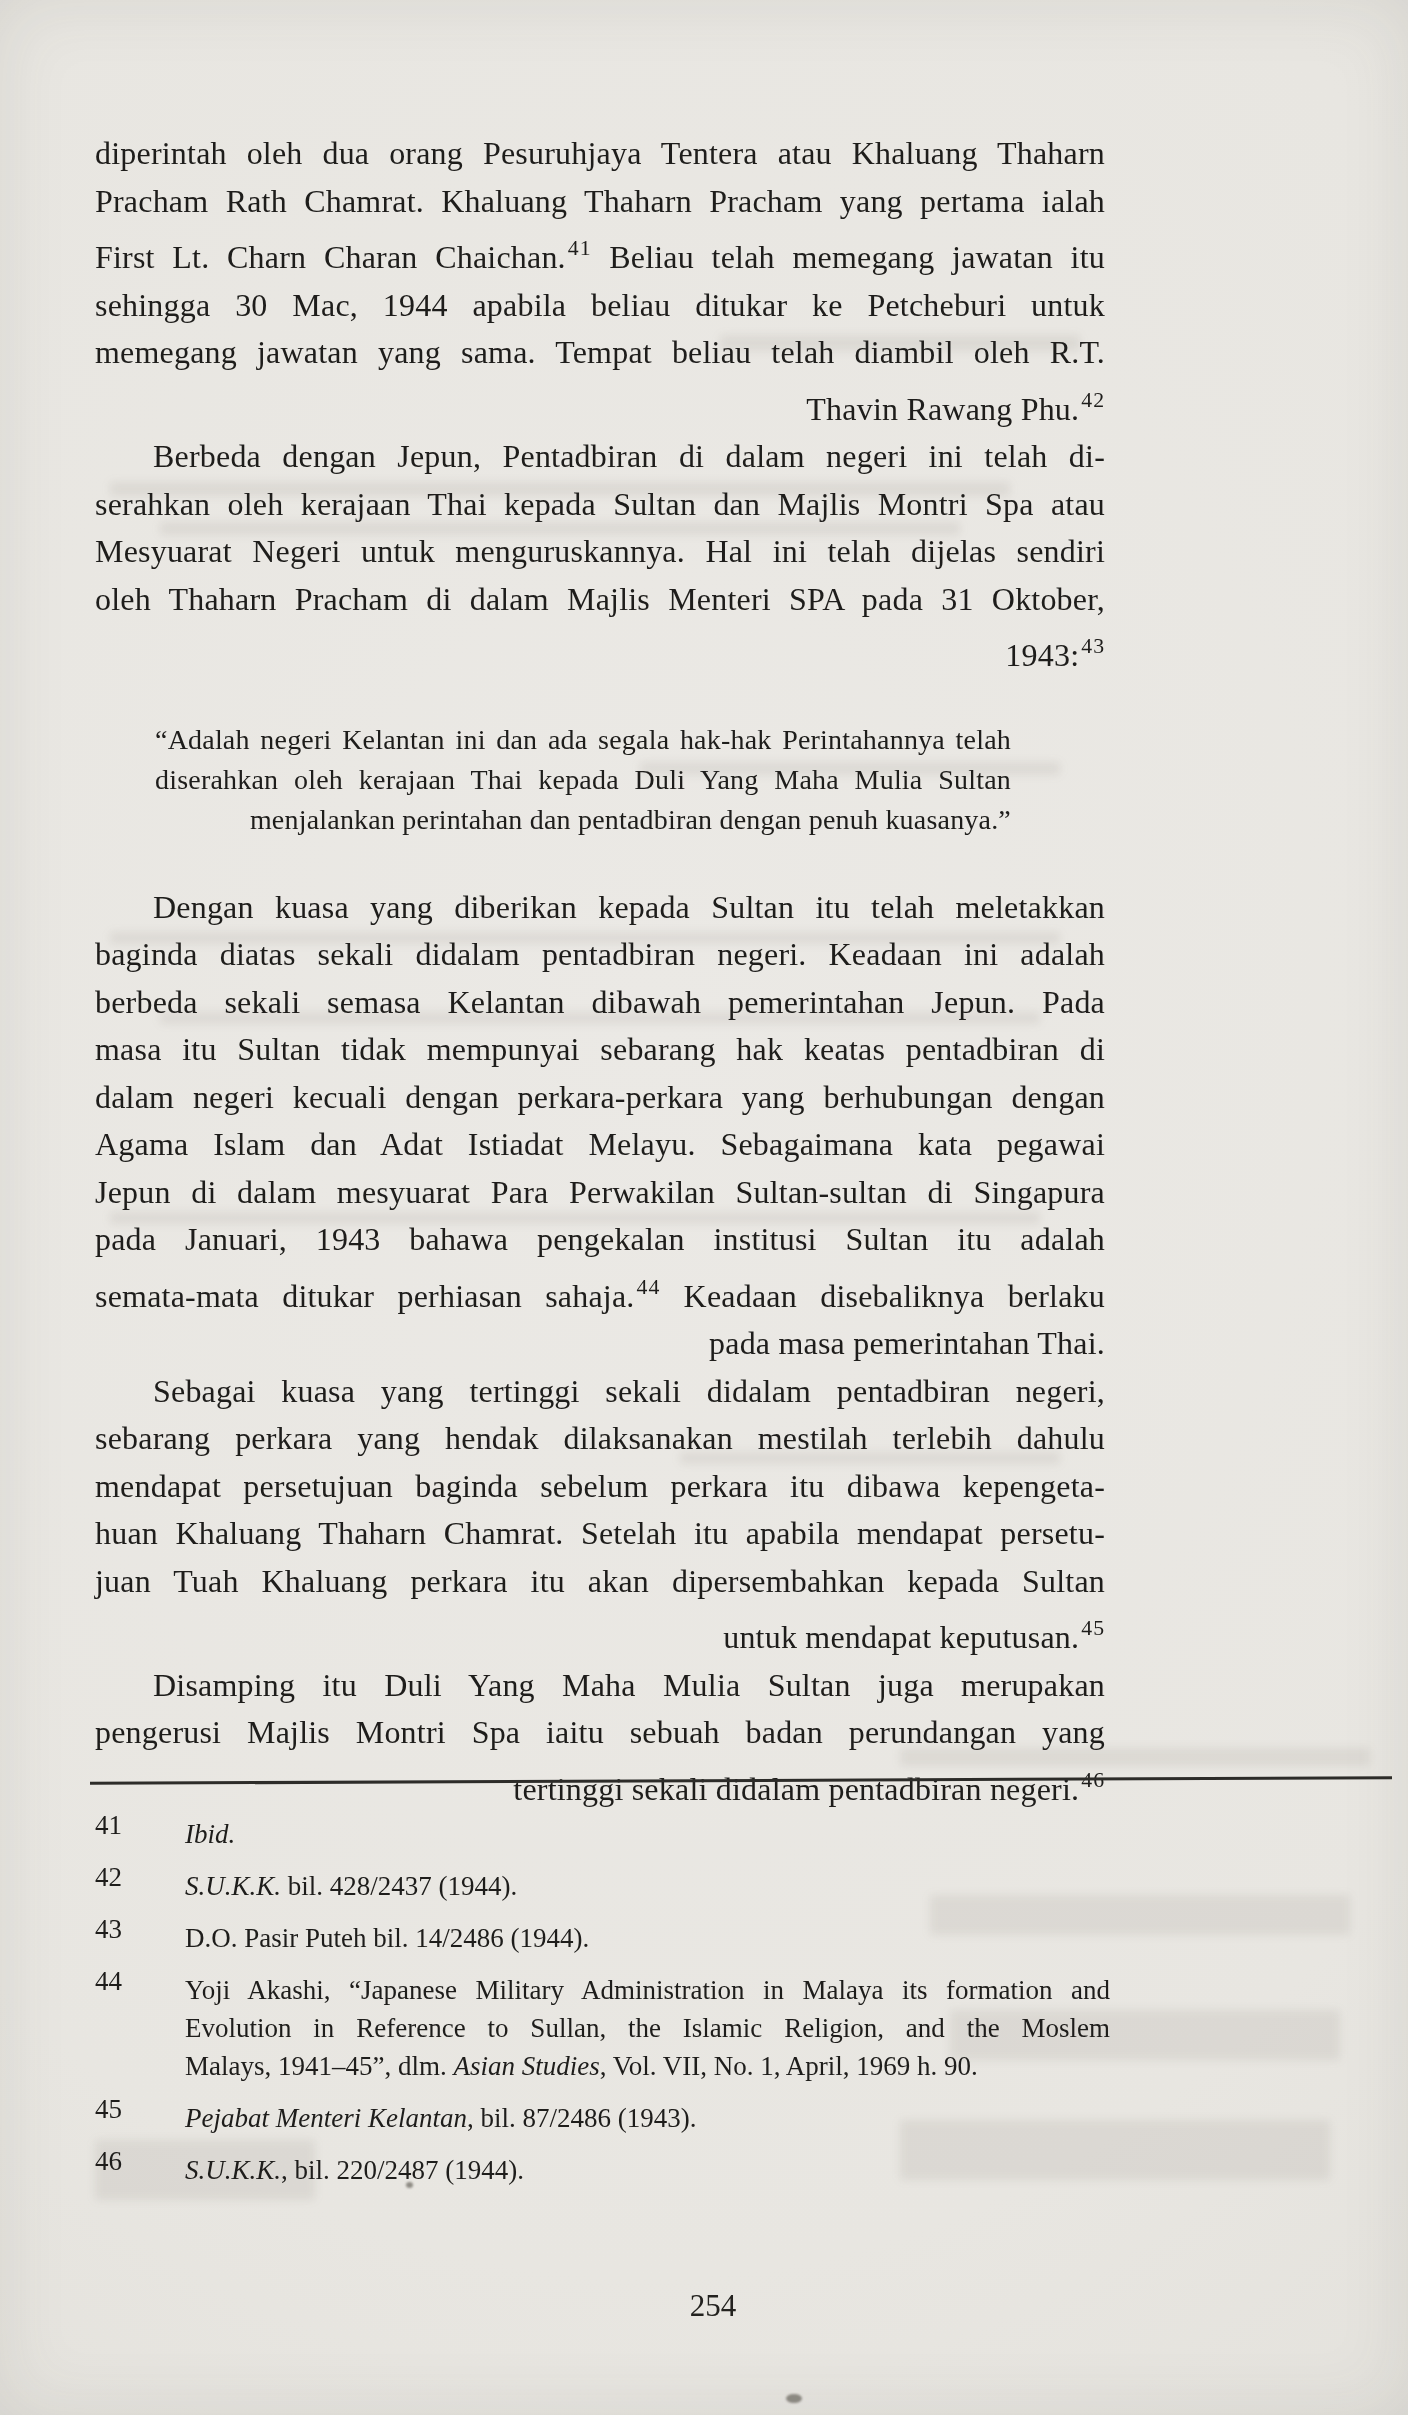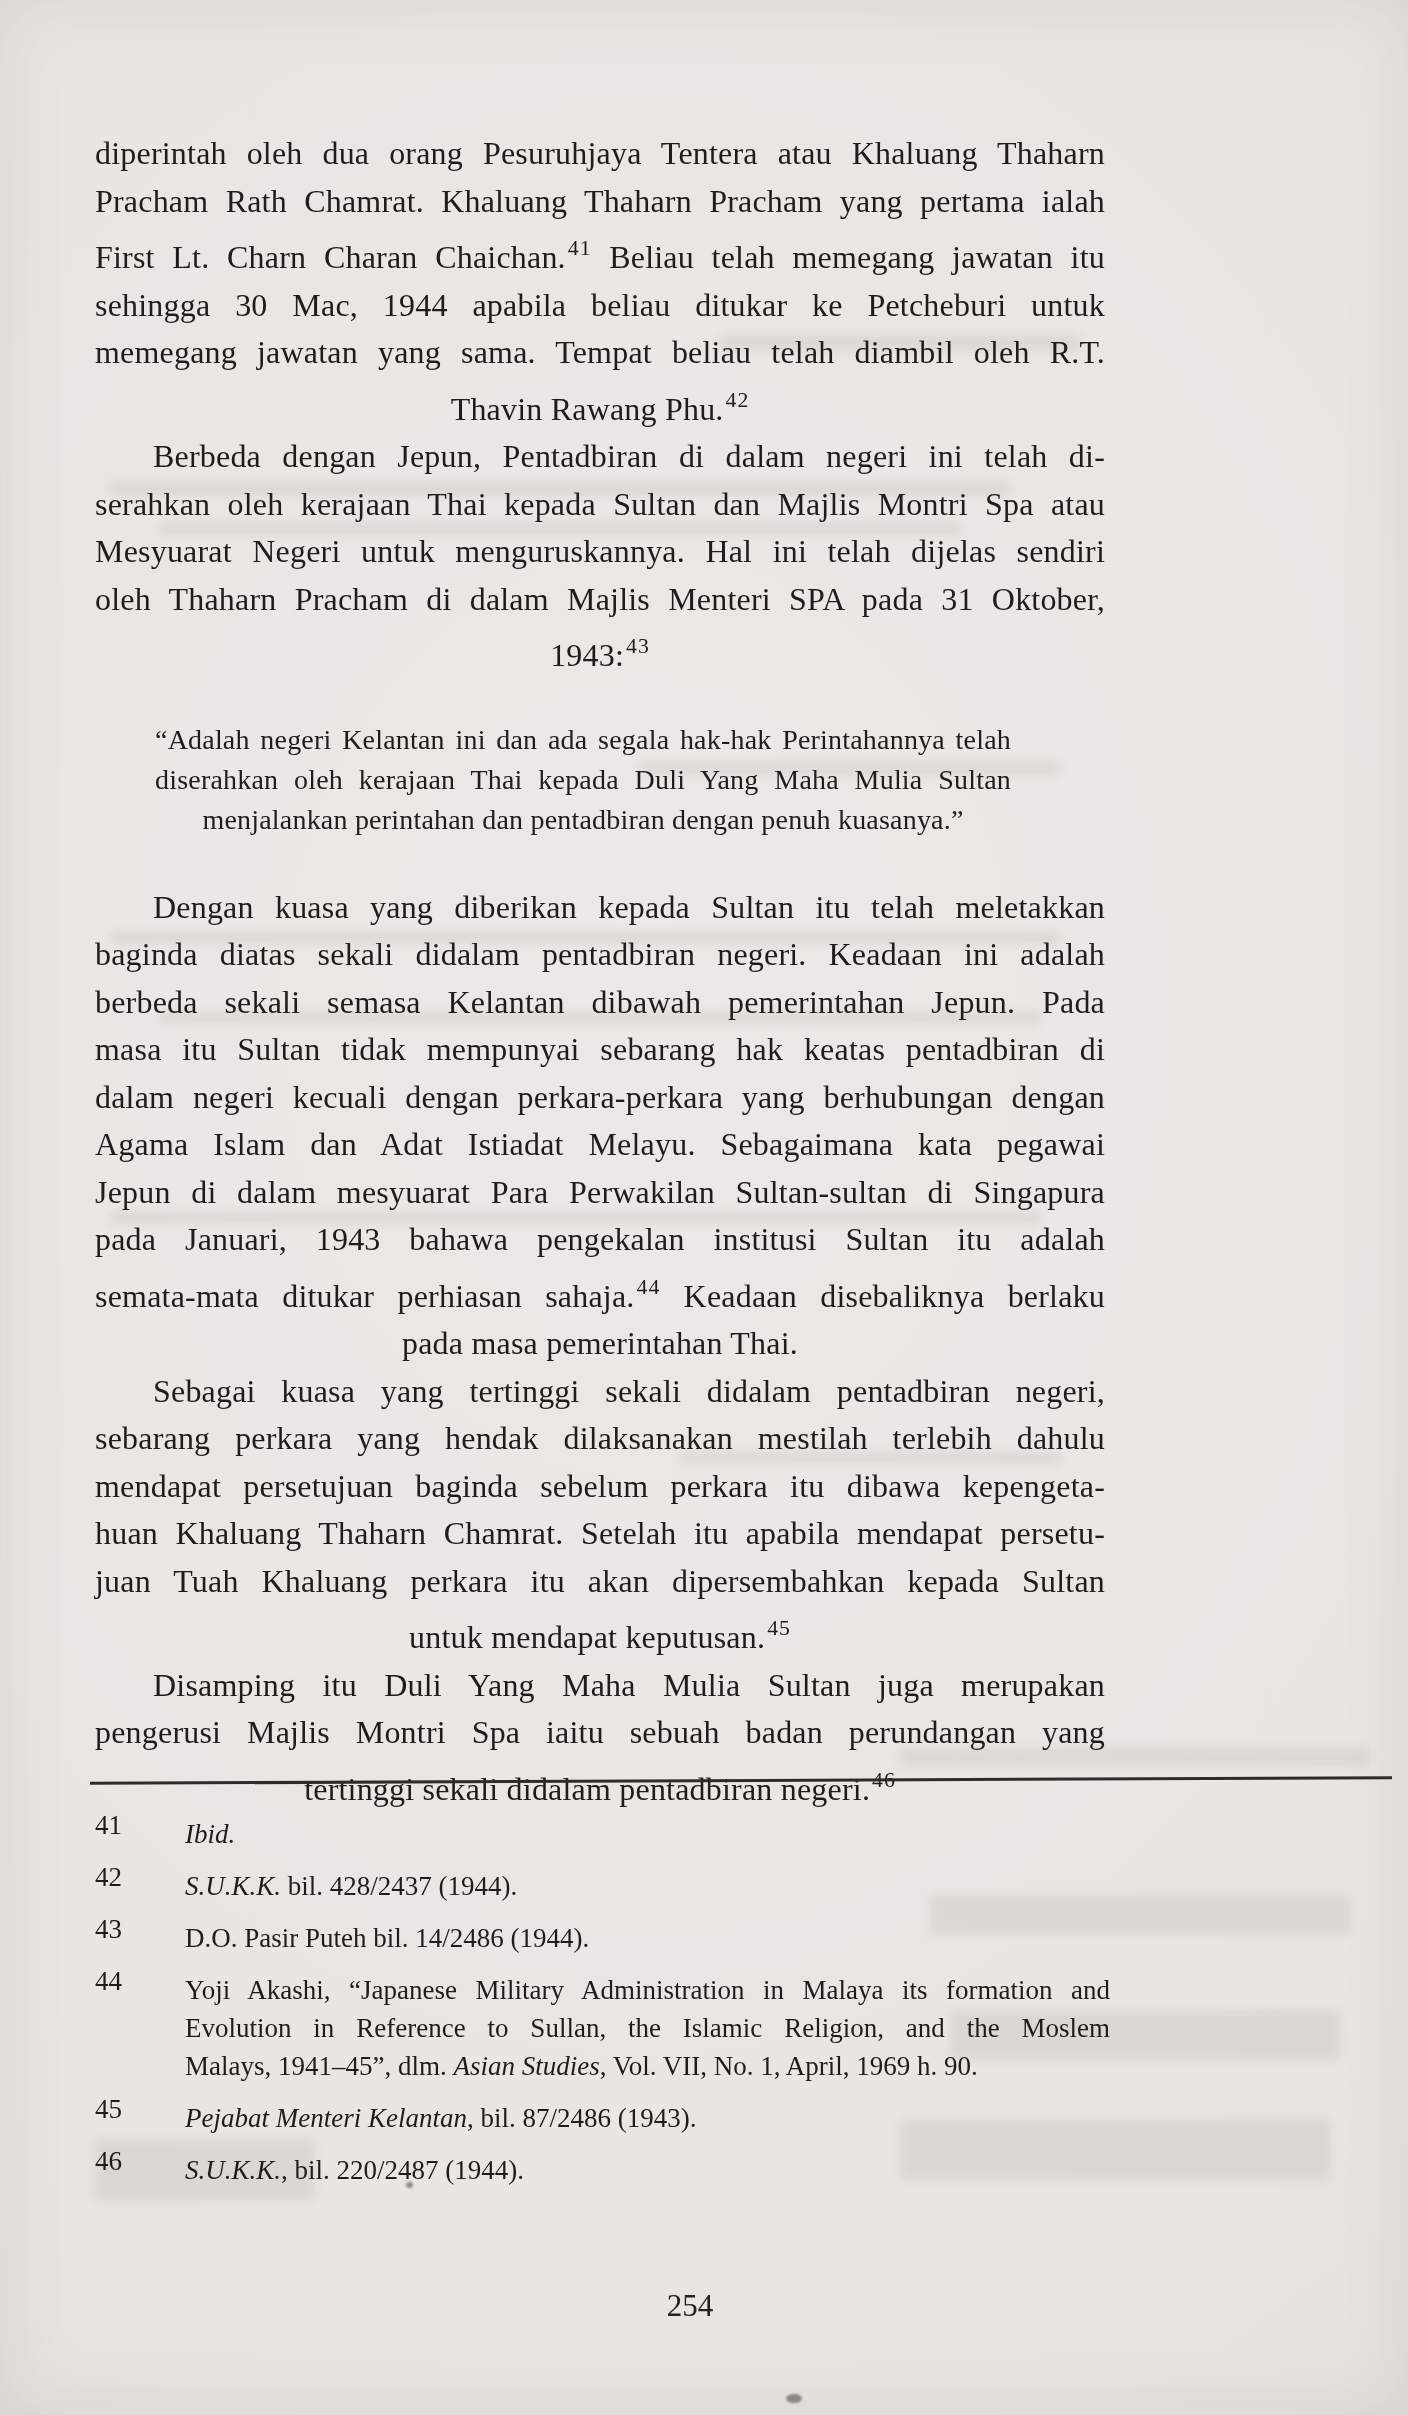--- a/index.html
+++ b/index.html
@@ -20,21 +20,21 @@
   
   .body-col {
     position: absolute;
     left: 95px; top: 130px;
     width: 1010px;
     font-size: 32px;
     line-height: 47.5px;
     letter-spacing: 0.2px;
   }
   .paragraph { margin: 0; }
-  .line { text-align: center; }
+  .line { text-align: right; }
   .line.justify { text-align: justify; text-align-last: justify; }
   .line.indent { text-indent: 58px; }
   .sup {
     font-size: 0.68em;
     vertical-align: 13px;
     margin-left: 2px;
     letter-spacing: 1px;
   }
   .italic { font-style: italic; }
   
@@ -68,20 +68,21 @@
   .fn-line { text-align: left; }
   .fn-line.justify { text-align: justify; text-align-last: justify; }
   
   .page-number {
     position: absolute;
     left: 0; top: 2288px;
     width: 1380px;
     text-align: center;
     font-size: 31px;
     color: #23221f;
+    padding-left: 23px;
   }
   
   .ghost-layer { position: absolute; inset: 0; pointer-events: none; }
   .ghost {
     position: absolute;
     background: rgba(104, 100, 88, 0.10);
     filter: blur(4px);
     border-radius: 4px;
   }
   .speck {

